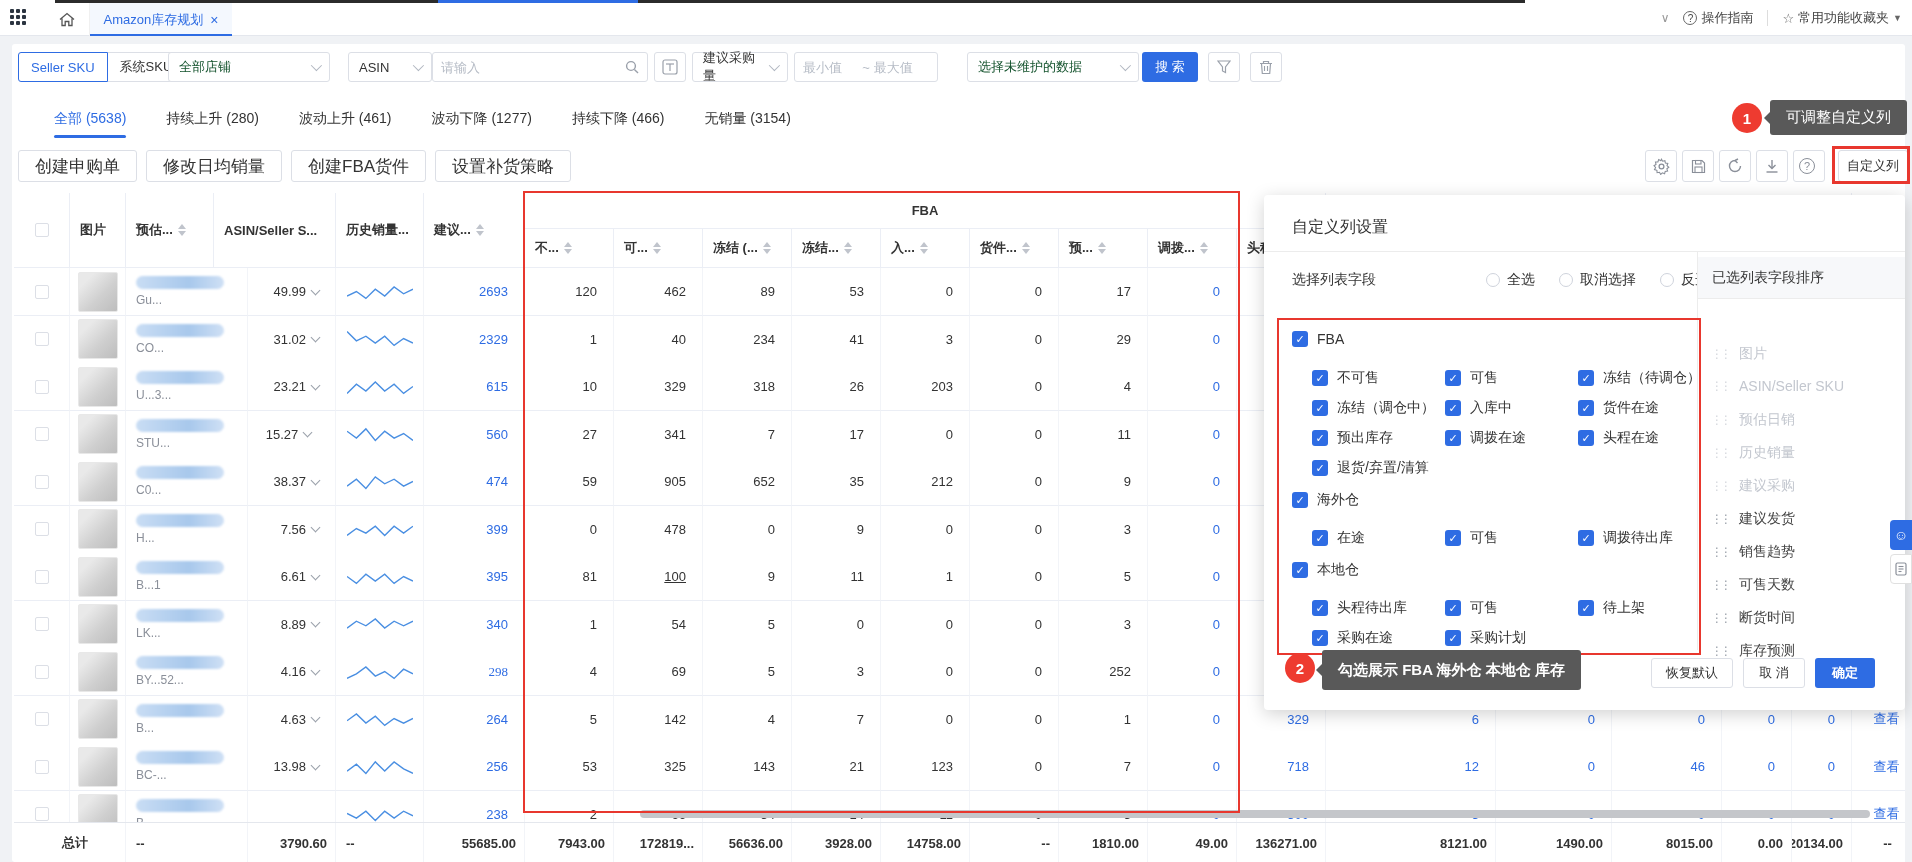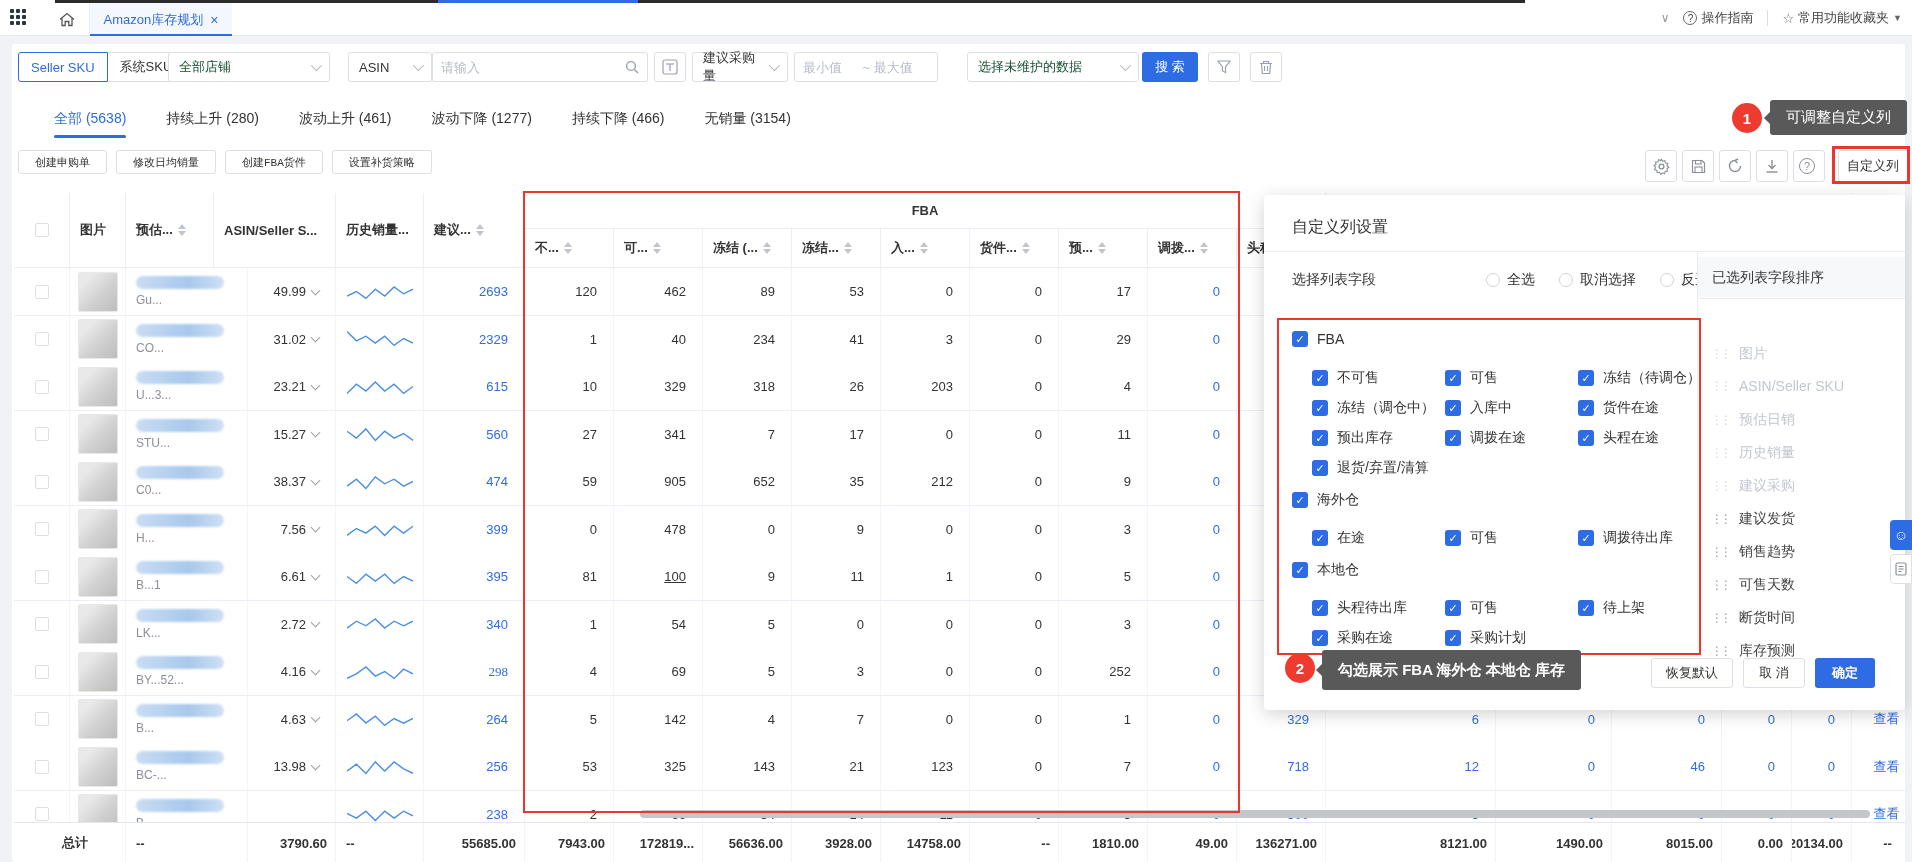--- a/index.html
+++ b/index.html
@@ -48,21 +48,21 @@
   .icon-sq { border:1px solid #dcdfe6; border-radius:3px; background:#fff; display:flex; align-items:center; justify-content:center; cursor:pointer; }
 
   
   .vtabs { position:absolute; left:14px; top:52px; height:46px; display:flex; gap:40px; align-items:flex-end;margin-left:28px; }
   .vtab { position:relative; font-size:14px; color:#333; cursor:pointer; height:100%; display:flex; align-items:center; }
   .vtab.active { color:#2e6ce3; }
   .vtab.active::after { content:""; position:absolute; bottom:4px; left:0; width:100%; height:3px; border-radius:2px; background:#2e6ce3; }
 
   
   .toolbtns { position:absolute; left:6px; top:106px; display:flex; gap:9px; }
-  .btn-outline { height:24px; padding:0 16px; border:1px solid #dcdfe6; border-radius:3px; background:#fff; font-size:11px; color:#333; cursor:pointer; font-family:Liberation Mono, monospace; }
+  .btn-outline { height:32px; padding:0 16px; border:1px solid #dcdfe6; border-radius:3px; background:#fff; font-size:17px; color:#333; cursor:pointer; font-family:Liberation Sans, sans-serif; }
   .tool-icon { position:absolute; top:106px; width:32px; height:32px; }
   .btn-custom { position:absolute; top:106px; left:1826px; width:70px; height:32px; border:1px solid #dcdfe6; border-radius:3px; background:#fff; font-size:13px; color:#333; display:flex; align-items:center; justify-content:center; cursor:pointer; }
 
   
   .tablewrap { position:absolute; left:2px; top:149px; width:1891px; height:669px; overflow:hidden; }
   .thead { position:absolute; top:0; left:0; display:flex; height:75px; }
   .th { border-right:1px solid #ebeef5; border-bottom:1px solid #ebeef5; display:flex; align-items:center; font-weight:700; font-size:13px; color:#333; padding:0 10px; flex:none; background:#fff; }
   .th-group { display:flex; flex-direction:column; flex:none; }
   .th-gl { height:36px; display:flex; align-items:center; justify-content:center; font-weight:700; border-bottom:1px solid #ebeef5; border-right:1px solid #ebeef5; }
   .th-sub { display:flex; height:39px; }
@@ -512,21 +512,21 @@
           <div class="td " style="width: 56px; justify-content: center;">
             <span class="cb"></span>
           </div>
           <div class="td " style="width: 56px; justify-content: center; padding: 0px 4px;">
             <div class="thumb"></div>
           </div>
           <div class="td asin-cell" style="width: 122px;">
             <div class="smudge"></div>
             <div class="frag">STU...</div>
           </div>
-          <div class="td num" style="width: 88px;">
+          <div class="td num" style="width: 88px; justify-content: center;">
             <span>15.27</span>
             <i class="pricechev"></i>
           </div>
           <div class="td " style="width: 88px; justify-content: center;">
             <svg width="66" height="26" viewBox="0 0 66 26">
               <polyline points="0.0,10.2 9.4,17.1 18.9,7.9 28.3,19.4 37.7,10.2 47.1,17.1 56.6,12.5 66.0,19.4" fill="none" stroke="#4a8fe2" stroke-width="1.4"></polyline>
             </svg>
           </div>
           <div class="td num blue" style="width: 101px;">560</div>
           <div class="td num" style="width: 89px;">27</div>
@@ -661,21 +661,21 @@
             <span class="cb"></span>
           </div>
           <div class="td " style="width: 56px; justify-content: center; padding: 0px 4px;">
             <div class="thumb"></div>
           </div>
           <div class="td asin-cell" style="width: 122px;">
             <div class="smudge"></div>
             <div class="frag">LK...</div>
           </div>
           <div class="td num" style="width: 88px;">
-            <span>2.72</span>
+            <span>8.89</span>
             <i class="pricechev"></i>
           </div>
           <div class="td " style="width: 88px; justify-content: center;">
             <svg width="66" height="26" viewBox="0 0 66 26">
               <polyline points="0.0,17.1 9.4,10.2 18.9,14.8 28.3,7.9 37.7,17.1 47.1,10.2 56.6,14.8 66.0,10.2" fill="none" stroke="#4a8fe2" stroke-width="1.4"></polyline>
             </svg>
           </div>
           <div class="td num blue" style="width: 101px;">340</div>
           <div class="td num" style="width: 89px;">1</div>
           <div class="td num" style="width: 89px;">54</div>

